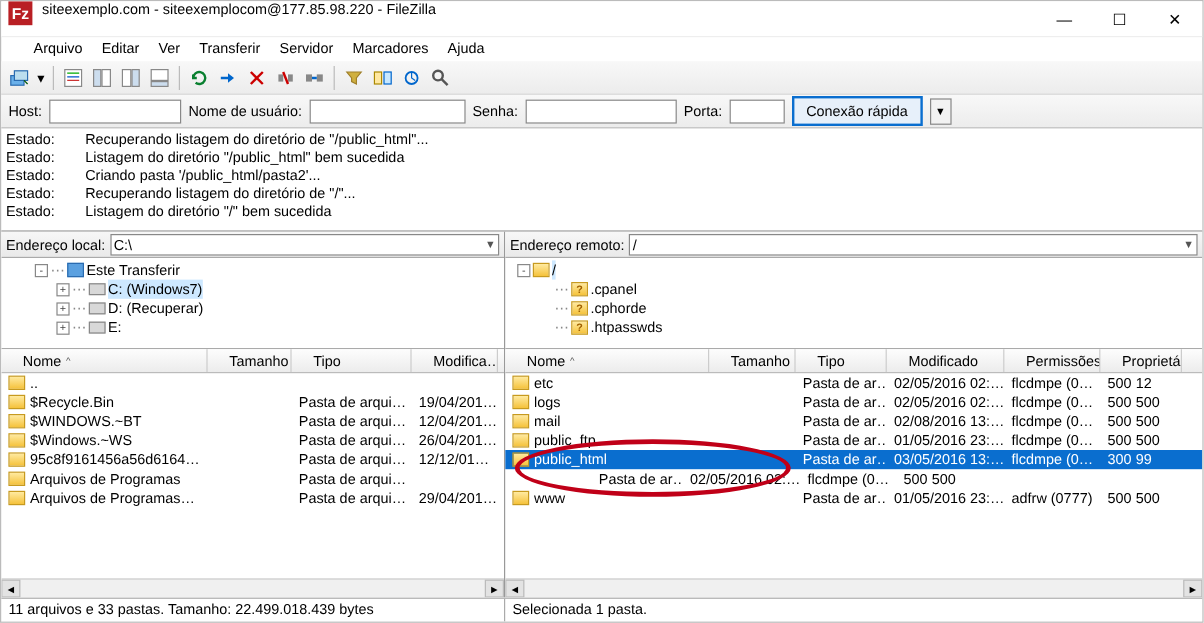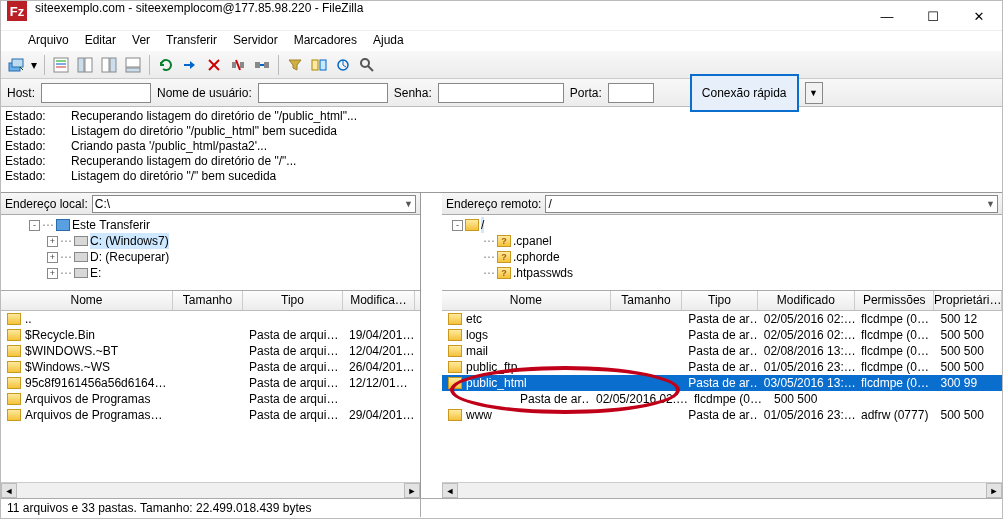--- a/index.html
+++ b/index.html
@@ -23,30 +23,30 @@
 .tb-btn svg { width: 16px; height: 16px; }
 
 
 .quickbar { height: 28px; display: flex; align-items: center; padding: 2px 6px; gap: 6px; background: linear-gradient(#f8f8f8,#ececec); border-bottom: 1px solid #bbb; }
 .quickbar label { font-size: 12px; }
 .quickbar input { height: 20px; border: 1px solid #888; padding: 0 3px; background: #fff; }
 .quickbar .host-in { width: 110px; }
 .quickbar .user-in { width: 130px; }
 .quickbar .pass-in { width: 126px; }
 .quickbar .port-in { width: 46px; }
-.quickbar .qc-btn { height: 38px; border: 2px solid #0a6ecf; background: #e7f0fa; padding: 0 10px; font-size: 12px; margin-left: 30px; }
+.quickbar .qc-btn { height: 25px; border: 2px solid #0a6ecf; background: #e7f0fa; padding: 0 10px; font-size: 12px; }
 .quickbar .qc-drop { width: 18px; height: 22px; border: 1px solid #888; background: #f2f2f2; display:flex; align-items:center; justify-content:center; font-size:9px; }
 
 
 .logpanel { height: 86px; overflow: auto; border-bottom: 1px solid #999; padding: 2px 4px; font-size: 12px; line-height: 15px; }
 .logpanel .logrow { display: flex; }
 .logpanel .logrow .k { width: 66px; }
 
 
-.splitrow { display: flex; flex: 1; overflow: hidden; gap: 21px; }
+.splitrow { display: flex; flex: 1; overflow: hidden; }
 .pane { display: flex; flex-direction: column; overflow: hidden; }
 .pane.left { width: 420px; border-right: 1px solid #999; }
 .pane.right { flex: 1; }
 
 .addrbar { height: 22px; display: flex; align-items: center; border-bottom: 1px solid #aaa; background: linear-gradient(#f7f7f7,#e9e9e9); padding: 0 4px; gap: 4px; }
 .addrbar select, .addrbar .combo { flex: 1; height: 18px; border: 1px solid #888; background: #fff; font-size: 12px; padding: 0 2px; display:flex; align-items:center; justify-content:space-between; }
 .combo .arrow{font-size:9px;color:#555;}
 
 
 .tree { height: 76px; overflow: auto; border-bottom: 1px solid #aaa; padding: 2px 2px; font-size: 12px; line-height: 16px; }
@@ -54,33 +54,33 @@
 .tree .exp { width: 11px; height: 11px; border: 1px solid #888; display:inline-flex; align-items:center; justify-content:center; font-size:9px; line-height:9px; color:#444; background:#fff; }
 .tree .dots { color:#888; display:inline-block; }
 .tree .node-label.sel { background:#cde8ff; }
 .ico-folder { width:14px; height:12px; background:linear-gradient(#ffeaa0,#f5c23b); border:1px solid #c79a1f; display:inline-block; }
 .ico-folder-q { position:relative; width:14px; height:12px; background:linear-gradient(#ffeaa0,#f5c23b); border:1px solid #c79a1f; display:inline-flex; align-items:center; justify-content:center; font-size:9px; font-weight:bold; color:#a06000;}
 .ico-computer{width:14px;height:12px;background:#5aa0e0;border:1px solid #2a6bb0;display:inline-block;}
 .ico-drive{width:14px;height:10px;background:#d8d8d8;border:1px solid #888;display:inline-block;}
 
 
 .filelist-head { height: 20px; display: flex; background: linear-gradient(#fdfdfd,#ececec); border-bottom: 1px solid #bbb; }
-.filelist-head .col { border-right: 1px solid #ccc; padding: 2px 4px; font-size: 12px; display:flex; align-items:center; gap:4px; overflow:hidden; white-space:nowrap;flex-direction:column; }
+.filelist-head .col { border-right: 1px solid #ccc; padding: 2px 18px; font-size: 12px; display:flex; align-items:center; gap:4px; overflow:hidden; white-space:nowrap; }
 .sort-arrow{font-size:8px;color:#555;}
 .filelist { flex: 1; overflow: auto; position: relative; }
 .filelist .row { height: 16px; display: flex; align-items: center; font-size: 12px; white-space:nowrap; }
 .filelist .row.selected { background: #0a6ecf; color: #fff; }
 .filelist .cell { padding: 0 6px; overflow: hidden; text-overflow: ellipsis; display:flex; align-items:center; gap:4px; }
 
 
 .L .c-name{width:172px;} .L .c-size{width:70px;} .L .c-type{width:100px;} .L .c-mod{width:72px;}
 
 .R .c-name{width:170px;} .R .c-size{width:72px;} .R .c-type{width:76px;} .R .c-mod{width:98px;} .R .c-perm{width:80px;} .R .c-own{width:68px;}
 
-.statusbar { height: 20px; border-top: 1px solid #aaa; display:flex;flex-direction:column; }
+.statusbar { height: 20px; border-top: 1px solid #aaa; display:flex; }
 .statusbar .cell { padding: 2px 6px; font-size: 12px; }
 .statusbar .lcell{width:420px; border-right:1px solid #aaa;}
 
 
 .annot-ellipse { position:absolute; border:4px solid #c00018; border-radius:50%; pointer-events:none; }
 
 .hscroll{height:16px;border-top:1px solid #ccc;background:#f0f0f0;display:flex;}
 .hscroll .arrow{width:16px;border:1px solid #bbb;background:#e3e3e3;display:flex;align-items:center;justify-content:center;font-size:9px;}
 .hscroll .track{flex:1;}
 </style>

